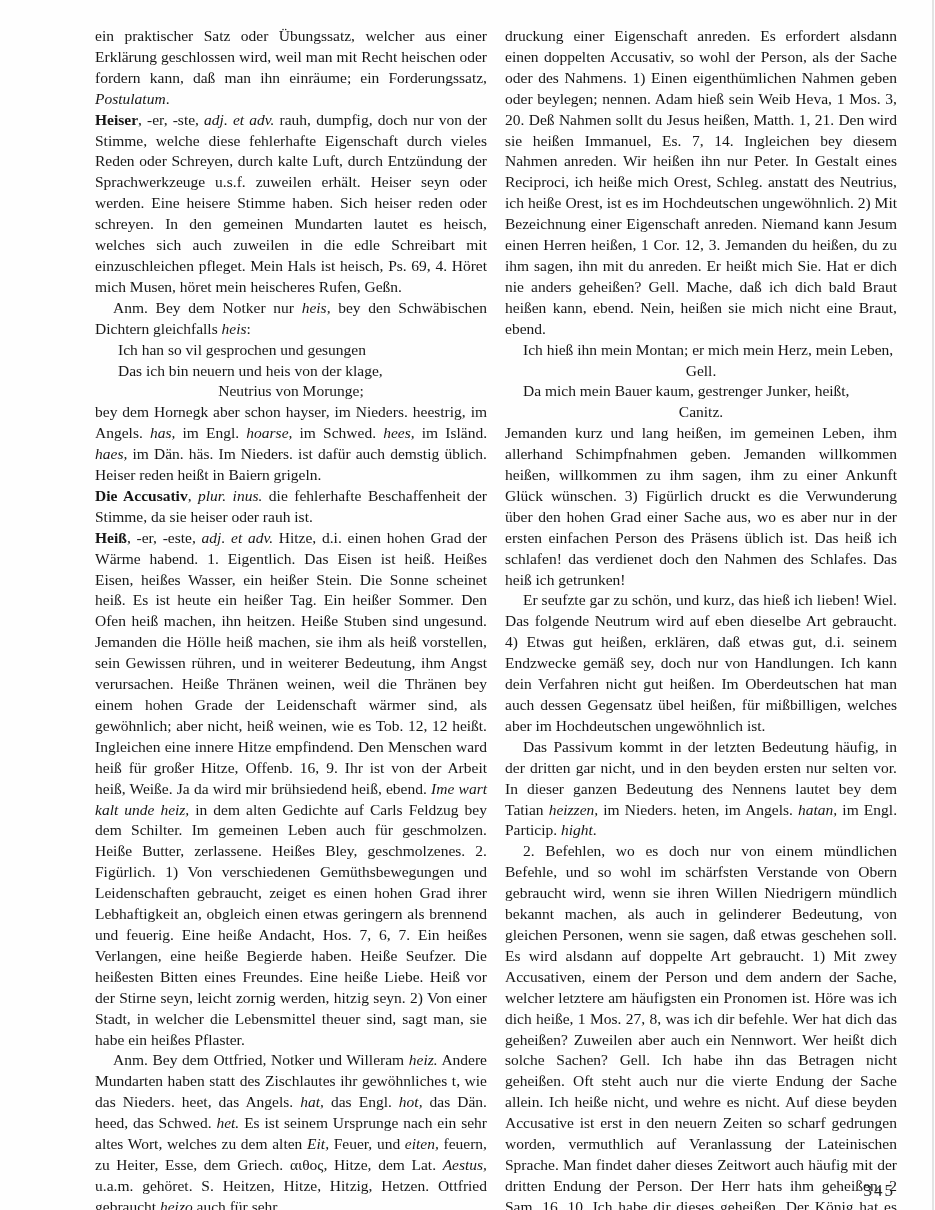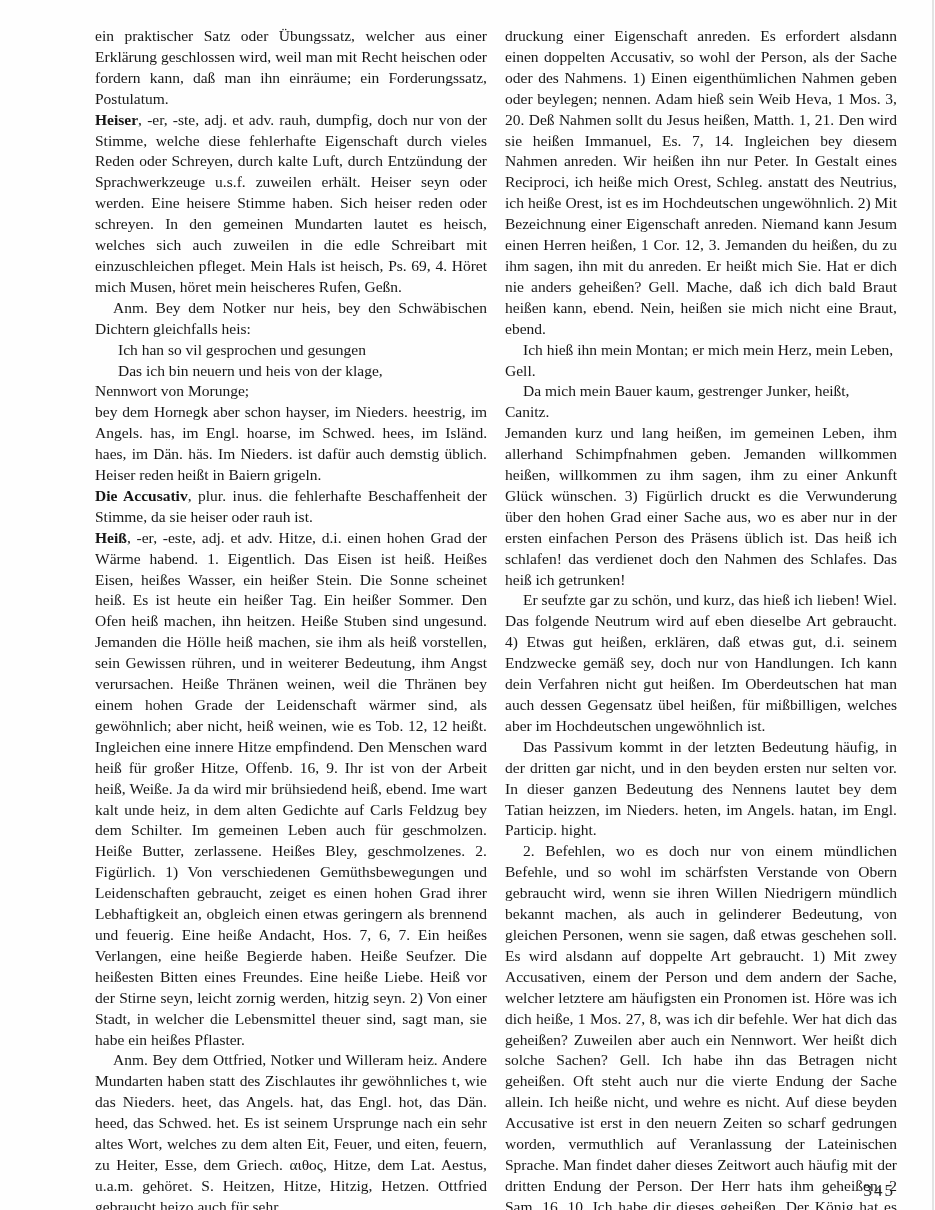--- a/index.html
+++ b/index.html
@@ -18,43 +18,43 @@
   .page::after{
     content:"";position:absolute;top:0;right:1px;width:2px;height:100%;
     background:#e3e3e3;
   }
   .columns{display:flex;gap:18px;}
   .column{width:392px;flex:0 0 392px;hyphens:auto;-webkit-hyphens:auto;}
   p{margin:0;padding:0;}
   .para{text-align:justify;}
   .para-indent{text-indent:18px;}
   .verse{margin-left:23px;text-align:left;}
-  .attrib{text-align:left;}
+  .attrib{text-align:center;}
   .run-b{font-weight:bold;}
-  .run-i{}
+  .run-i{font-style:italic;}
   .page-number{
     position:absolute;
     right:40px;bottom:8px;
     font-size:17px;
     letter-spacing:2px;
     color:#222;
   }
 </style>
 </head>
 <body>
 
 <div class="page">
   <div class="columns">
     <div class="column">
         <p class="para"><span>ein praktischer Satz oder Übungssatz, welcher aus einer Erklärung geschlossen wird, weil man mit Recht heischen oder fordern kann, daß man ihn einräume; ein Forderungssatz, </span><span class="run-i">Postulatum</span><span>.</span></p>
         <p class="para"><span class="run-b">Heiser</span><span>, -er, -ste, </span><span class="run-i">adj. et adv.</span><span> rauh, dumpfig, doch nur von der Stimme, welche diese fehlerhafte Eigenschaft durch vieles Reden oder Schreyen, durch kalte Luft, durch Entzündung der Sprachwerkzeuge u.s.f. zuweilen erhält. Heiser seyn oder werden. Eine heisere Stimme haben. Sich heiser reden oder schreyen. In den gemeinen Mundarten lautet es heisch, welches sich auch zuweilen in die edle Schreibart mit einzuschleichen pfleget. Mein Hals ist heisch, Ps. 69, 4. Höret mich Musen, höret mein heischeres Rufen, Geßn.</span></p>
         <p class="para para-indent"><span>Anm. Bey dem Notker nur </span><span class="run-i">heis,</span><span> bey den Schwäbischen Dichtern gleichfalls </span><span class="run-i">heis</span><span>:</span></p>
         <p class="verse"><span>Ich han so vil gesprochen und gesungen</span></p>
         <p class="verse"><span>Das ich bin neuern und heis von der klage,</span></p>
-        <p class="attrib"><span>Nennwort von Morunge;</span></p>
+        <p class="attrib"><span>Neutrius von Morunge;</span></p>
         <p class="para"><span>bey dem Hornegk aber schon hayser, im Nieders. heestrig, im Angels. </span><span class="run-i">has,</span><span> im Engl. </span><span class="run-i">hoarse,</span><span> im Schwed. </span><span class="run-i">hees,</span><span> im Isländ. </span><span class="run-i">haes,</span><span> im Dän. häs. Im Nieders. ist dafür auch demstig üblich. Heiser reden heißt in Baiern grigeln.</span></p>
         <p class="para"><span class="run-b">Die Accusativ</span><span>, </span><span class="run-i">plur. inus.</span><span> die fehlerhafte Beschaffenheit der Stimme, da sie heiser oder rauh ist.</span></p>
         <p class="para"><span class="run-b">Heiß</span><span>, -er, -este, </span><span class="run-i">adj. et adv.</span><span> Hitze, d.i. einen hohen Grad der Wärme habend. 1. Eigentlich. Das Eisen ist heiß. Heißes Eisen, heißes Wasser, ein heißer Stein. Die Sonne scheinet heiß. Es ist heute ein heißer Tag. Ein heißer Sommer. Den Ofen heiß machen, ihn heitzen. Heiße Stuben sind ungesund. Jemanden die Hölle heiß machen, sie ihm als heiß vorstellen, sein Gewissen rühren, und in weiterer Bedeutung, ihm Angst verursachen. Heiße Thränen weinen, weil die Thränen bey einem hohen Grade der Leidenschaft wärmer sind, als gewöhnlich; aber nicht, heiß weinen, wie es Tob. 12, 12 heißt. Ingleichen eine innere Hitze empfindend. Den Menschen ward heiß für großer Hitze, Offenb. 16, 9. Ihr ist von der Arbeit heiß, Weiße. Ja da wird mir brühsiedend heiß, ebend. </span><span class="run-i">Ime wart kalt unde heiz,</span><span> in dem alten Gedichte auf Carls Feldzug bey dem Schilter. Im gemeinen Leben auch für geschmolzen. Heiße Butter, zerlassene. Heißes Bley, geschmolzenes. 2. Figürlich. 1) Von verschiedenen Gemüthsbewegungen und Leidenschaften gebraucht, zeiget es einen hohen Grad ihrer Lebhaftigkeit an, obgleich einen etwas geringern als brennend und feuerig. Eine heiße Andacht, Hos. 7, 6, 7. Ein heißes Verlangen, eine heiße Begierde haben. Heiße Seufzer. Die heißesten Bitten eines Freundes. Eine heiße Liebe. Heiß vor der Stirne seyn, leicht zornig werden, hitzig seyn. 2) Von einer Stadt, in welcher die Lebensmittel theuer sind, sagt man, sie habe ein heißes Pflaster.</span></p>
         <p class="para para-indent"><span>Anm. Bey dem Ottfried, Notker und Willeram </span><span class="run-i">heiz.</span><span> Andere Mundarten haben statt des Zischlautes ihr gewöhnliches t, wie das Nieders. heet, das Angels. </span><span class="run-i">hat,</span><span> das Engl. </span><span class="run-i">hot,</span><span> das Dän. heed, das Schwed. </span><span class="run-i">het.</span><span> Es ist seinem Ursprunge nach ein sehr altes Wort, welches zu dem alten </span><span class="run-i">Eit,</span><span> Feuer, und </span><span class="run-i">eiten,</span><span> feuern, zu Heiter, Esse, dem Griech. αιθος, Hitze, dem Lat. </span><span class="run-i">Aestus,</span><span> u.a.m. gehöret. S. Heitzen, Hitze, Hitzig, Hetzen. Ottfried gebraucht </span><span class="run-i">heizo</span><span> auch für sehr.</span></p>
       </div>
     <div class="column">
         <p class="para"><span>druckung einer Eigenschaft anreden. Es erfordert alsdann einen doppelten Accusativ, so wohl der Person, als der Sache oder des Nahmens. 1) Einen eigenthümlichen Nahmen geben oder beylegen; nennen. Adam hieß sein Weib Heva, 1 Mos. 3, 20. Deß Nahmen sollt du Jesus heißen, Matth. 1, 21. Den wird sie heißen Immanuel, Es. 7, 14. Ingleichen bey diesem Nahmen anreden. Wir heißen ihn nur Peter. In Gestalt eines Reciproci, ich heiße mich Orest, Schleg. anstatt des Neutrius, ich heiße Orest, ist es im Hochdeutschen ungewöhnlich. 2) Mit Bezeichnung einer Eigenschaft anreden. Niemand kann Jesum einen Herren heißen, 1 Cor. 12, 3. Jemanden du heißen, du zu ihm sagen, ihn mit du anreden. Er heißt mich Sie. Hat er dich nie anders geheißen? Gell. Mache, daß ich dich bald Braut heißen kann, ebend. Nein, heißen sie mich nicht eine Braut, ebend.</span></p>
         <p class="para para-indent"><span>Ich hieß ihn mein Montan; er mich mein Herz, mein Leben,</span></p>
         <p class="attrib"><span>Gell.</span></p>
         <p class="para para-indent"><span>Da mich mein Bauer kaum, gestrenger Junker, heißt,</span></p>

